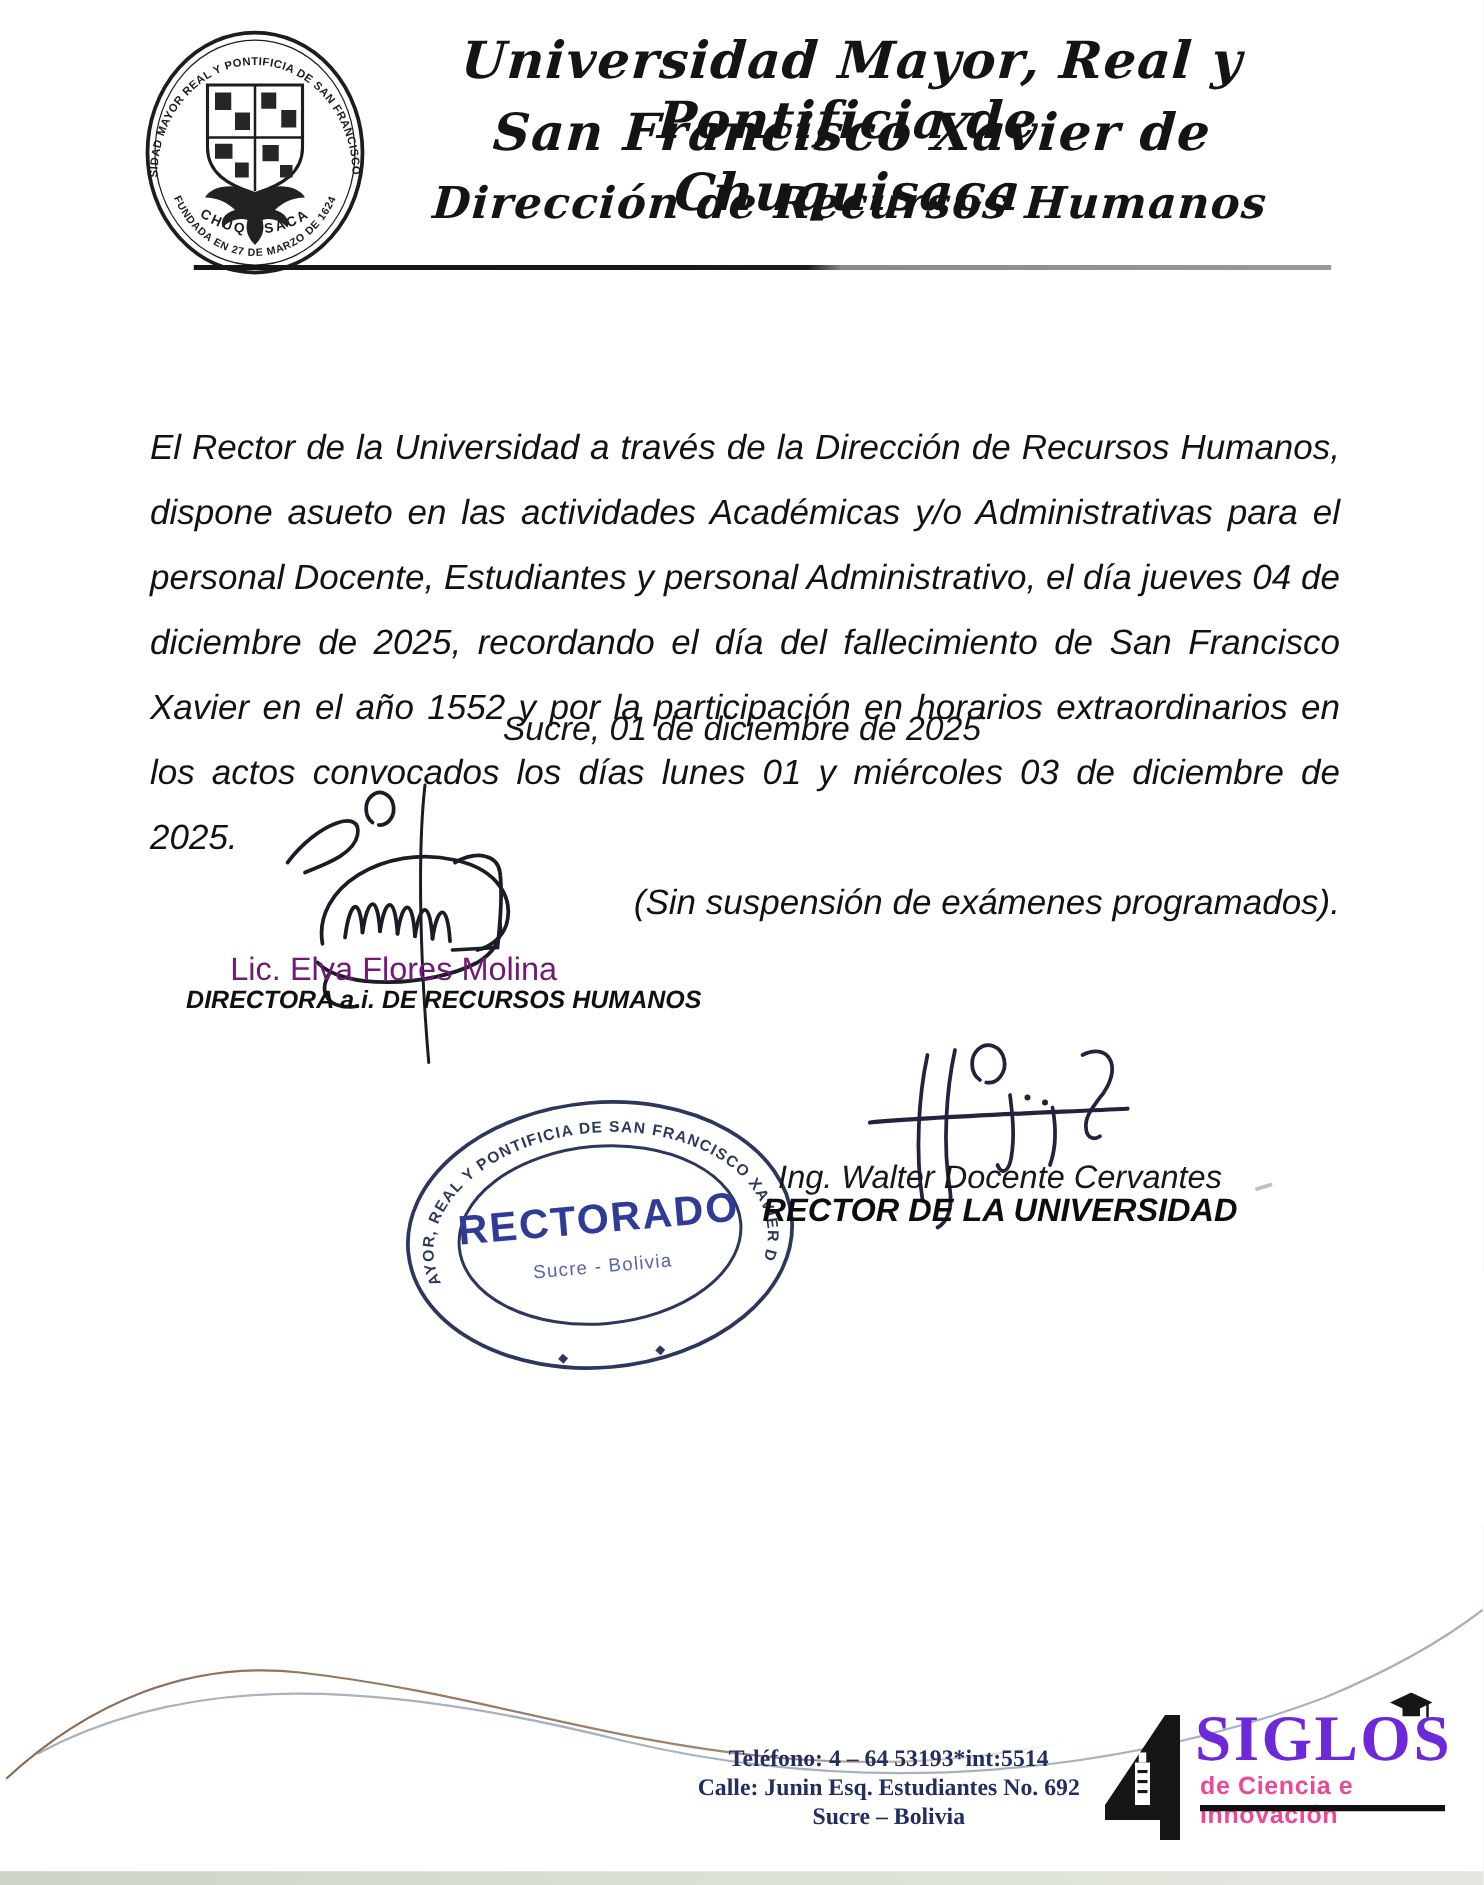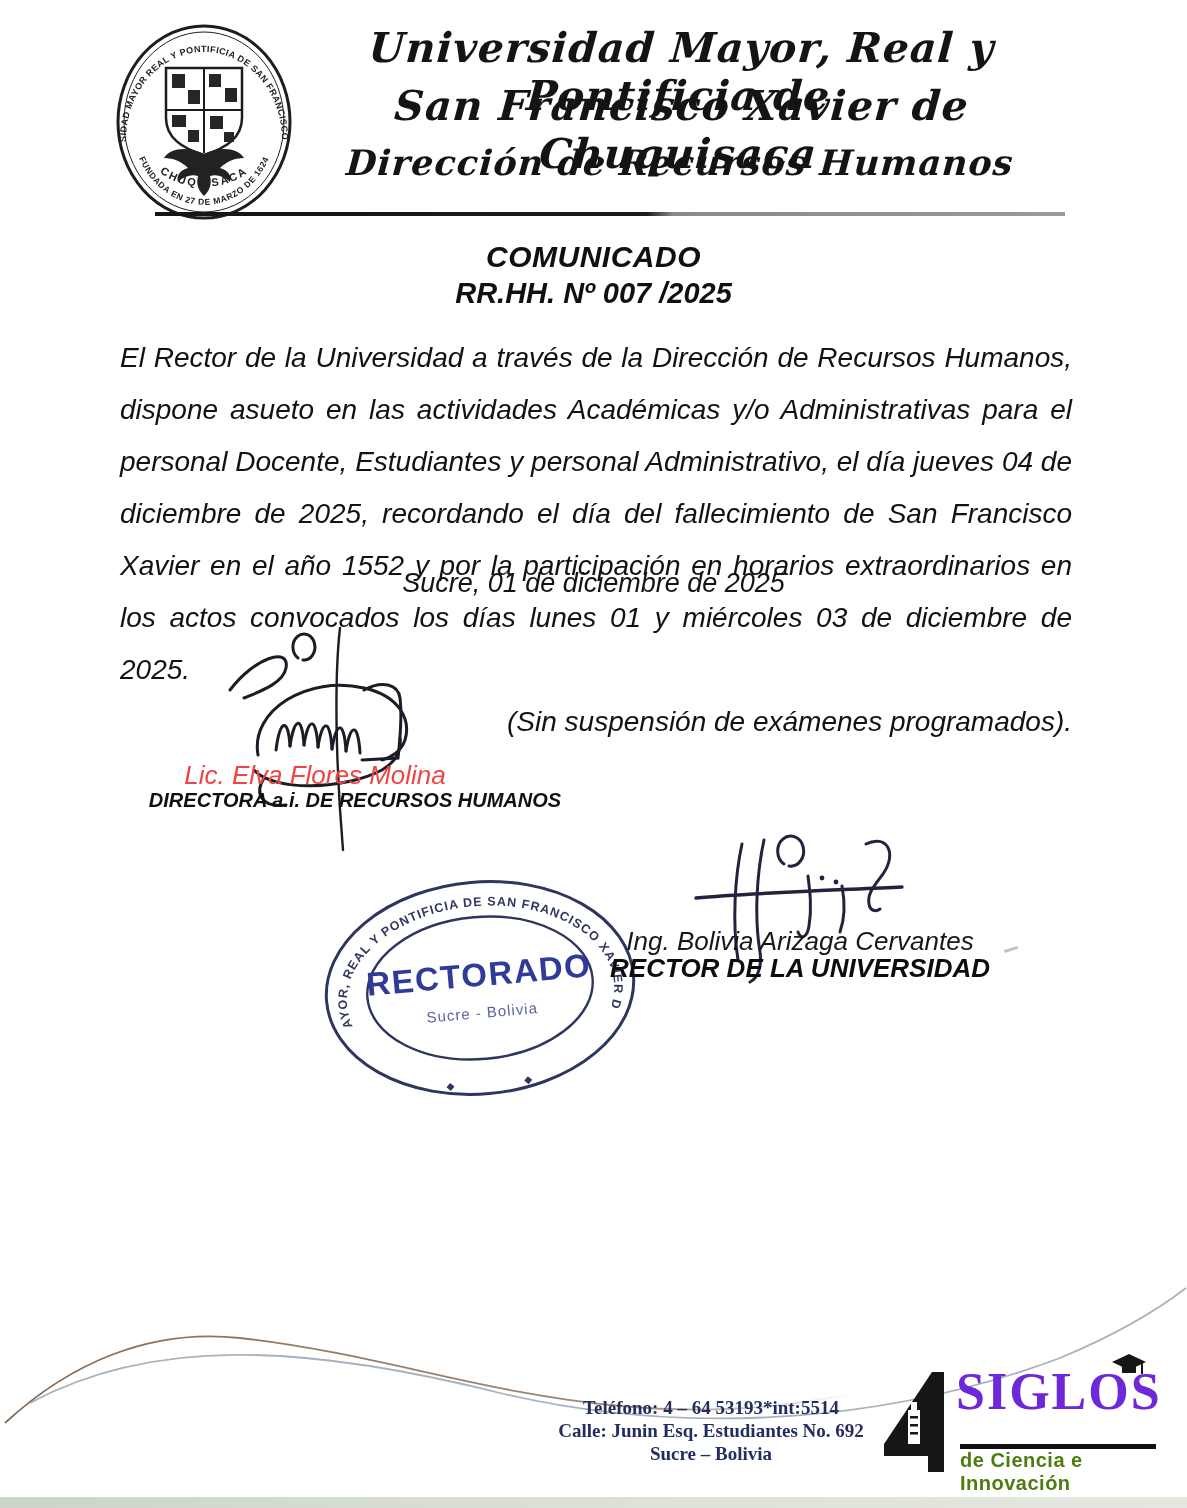--- a/index.html
+++ b/index.html
@@ -26,21 +26,21 @@
   
   .body-par{position:absolute;left:120px;top:332px;width:952px;
     font-size:28px;font-style:italic;line-height:52px;text-align:justify;color:#121212;}
   .body-par .note{display:block;text-align:right;}
   
   .date-line{position:absolute;left:0;top:568px;width:1187px;text-align:center;
     font-size:27px;font-style:italic;color:#141414;}
   
   .sig1-svg{position:absolute;left:212px;top:618px;width:250px;height:235px;}
   .sig1-name{position:absolute;left:150px;top:760px;width:330px;text-align:center;
-    font-size:26px;font-style:italic;color:#ef4444;}
+    font-size:26px;color:#701a75;}
   .sig1-role{position:absolute;left:120px;top:789px;width:470px;text-align:center;
     font-size:20px;font-style:italic;font-weight:bold;color:#101010;}
   .sig2-svg{position:absolute;left:688px;top:832px;width:225px;height:165px;}
   .sig2-name{position:absolute;left:620px;top:926px;width:360px;text-align:center;
     font-size:26px;font-style:italic;color:#171717;}
   .sig2-role{position:absolute;left:610px;top:953px;width:380px;text-align:right;
     font-size:26px;font-style:italic;font-weight:bold;color:#0d0d0d;}
   .stray-dot{position:absolute;left:1004px;top:948px;width:14px;height:3px;
     background:#8d8d8d;transform:rotate(-18deg);opacity:.55;}
   
@@ -52,21 +52,21 @@
   .contact{position:absolute;left:540px;top:1396px;width:342px;text-align:center;
     font-family:"Liberation Serif",serif;font-weight:bold;font-size:19px;
     line-height:23px;color:#232e60;}
   .siglos{position:absolute;left:884px;top:1360px;width:270px;height:115px;}
   .siglos-4{position:absolute;left:0;top:12px;width:78px;height:100px;}
   .siglos-name{position:absolute;left:72px;top:6px;
     font-family:"Liberation Serif",serif;font-weight:bold;font-size:52px;
     letter-spacing:2px;color:#6d28d9;line-height:1;}
   .siglos-cap{position:absolute;left:228px;top:-6px;width:34px;height:24px;}
   .siglos-tag{position:absolute;left:76px;top:58px;font-size:20px;font-weight:bold;
-    color:#4d7c0f;letter-spacing:0.5px;margin-top:31px;}
+    color:#ec4899;letter-spacing:0.5px;}
   .siglos-bar{position:absolute;left:76px;top:84px;width:196px;height:5px;background:#101010;}
   .bottom-strip{position:absolute;left:0;bottom:0;width:1187px;height:11px;
     background:linear-gradient(to right,#c3cdbd,#d7ddd1 55%,#dfe3da);opacity:.85;}
 </style>
 </head>
 <body>
 
 <div class="page">
 
   <svg class="seal" viewBox="0 0 184 200">
@@ -104,24 +104,20 @@
     <g fill="#222222">
       <path d="M 92,132 c -16,-8 -34,-6 -40,4 c 10,0 18,4 24,10 c -8,2 -12,8 -10,14 c 6,-6 14,-8 20,-6 c -2,8 0,14 6,20 c 6,-6 8,-12 6,-20 c 6,-2 14,0 20,6 c 2,-6 -2,-12 -10,-14 c 6,-6 14,-10 24,-10 c -6,-10 -24,-12 -40,-4 z"></path>
     </g>
   </svg>
 
   <div class="hdr-line hdr-1">Universidad Mayor, Real y Pontificia de</div>
   <div class="hdr-line hdr-2">San Francisco Xavier de Chuquisaca</div>
   <div class="hdr-line hdr-3">Dirección de Recursos Humanos</div>
   <div class="hdr-rule"></div>
 
-  <div class="title-wrap">
-    <div class="title-1">COMUNICADO</div>
-    <div class="title-2">RR.HH. Nº 007 /2025</div>
-  </div>
 
   <div class="body-par">
     <span>El Rector de la Universidad a través de la Dirección de Recursos Humanos, dispone asueto en las actividades Académicas y/o Administrativas para el personal Docente, Estudiantes y personal Administrativo, el día jueves 04 de diciembre de 2025, recordando el día del fallecimiento de San Francisco Xavier en el año 1552 y por la participación en horarios extraordinarios en los actos convocados los días lunes 01 y miércoles 03 de diciembre de 2025.</span>
     <span class="note">(Sin suspensión de exámenes programados).</span>
   </div>
 
   <div class="date-line">Sucre, 01 de diciembre de 2025</div>
 
   <svg class="sig1-svg" viewBox="0 0 250 235" fill="none" stroke="#1c1c26" stroke-width="3" stroke-linecap="round">
     <path d="M 128,10 C 122,62 124,150 131,232" stroke-width="2.4"></path>
@@ -160,21 +156,21 @@
     <path d="M 54,12 C 47,44 44,90 50,128"></path>
     <path d="M 76,8 C 69,40 66,84 72,120 C 74,134 70,146 62,150"></path>
     <path d="M 96,32 a 13,15 0 1 1 5,2"></path>
     <path d="M 120,44 C 122,60 124,76 121,94 C 119,106 113,108 110,100"></path>
     <circle cx="134" cy="46" r="2.4" fill="#23233f" stroke="none"></circle>
     <circle cx="148" cy="50" r="2.4" fill="#23233f" stroke="none"></circle>
     <path d="M 154,54 C 157,70 157,86 152,100"></path>
     <path d="M 178,12 C 198,2 210,20 195,42 C 186,54 179,62 181,72 C 182,79 188,80 192,77"></path>
     <path d="M 8,66 C 62,61 152,58 214,55" stroke-width="3.4"></path>
   </svg>
-  <div class="sig2-name">Ing. Bolivia Arizaga Cervantes</div>
+  <div class="sig2-name">Ing. Walter Docente Cervantes</div>
   <div class="sig2-role">RECTOR DE LA UNIVERSIDAD</div>
   <div class="stray-dot"></div>
 
   <svg class="swoosh" viewBox="0 0 1187 200" fill="none">
     <defs>
       <linearGradient id="brownFade" x1="0" y1="0" x2="1" y2="0">
         <stop offset="0" stop-color="#8a6a50"></stop>
         <stop offset="0.75" stop-color="#a28a74"></stop>
         <stop offset="1" stop-color="#a28a74" stop-opacity="0"></stop>
       </linearGradient>

